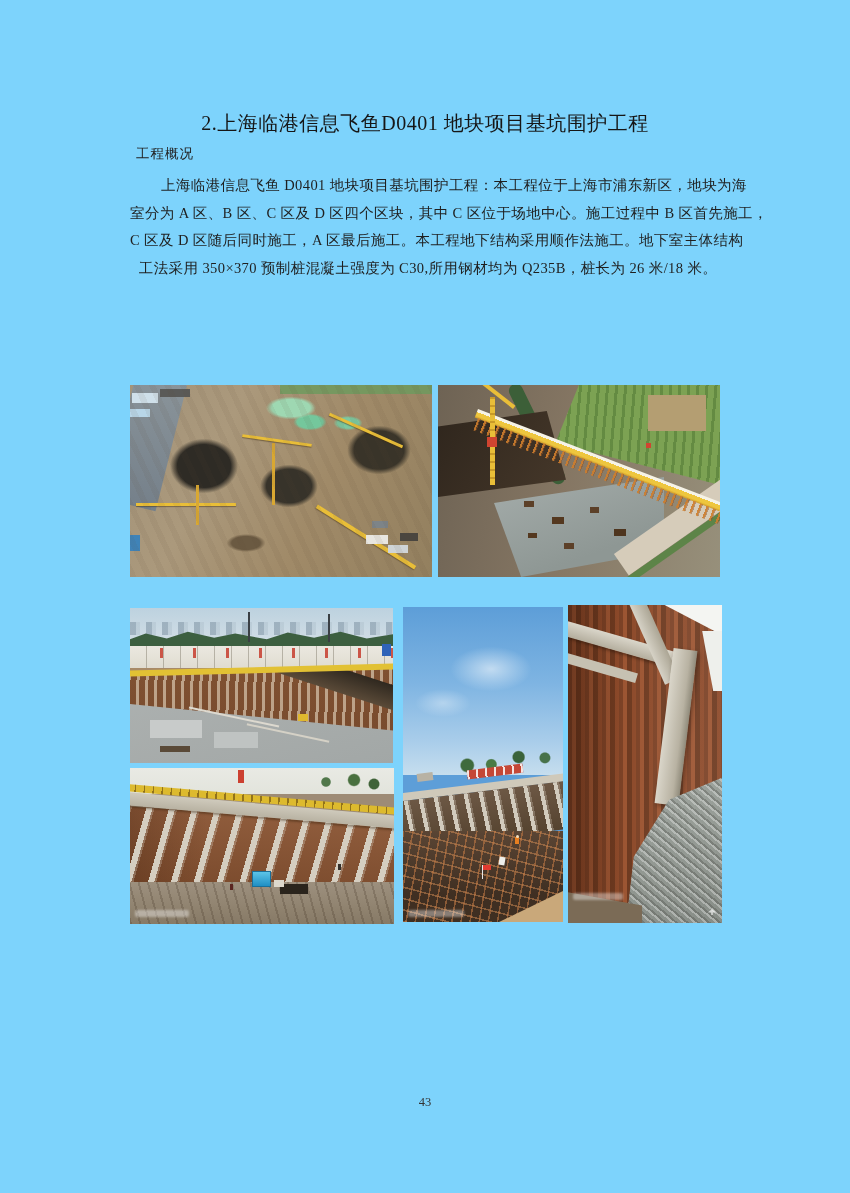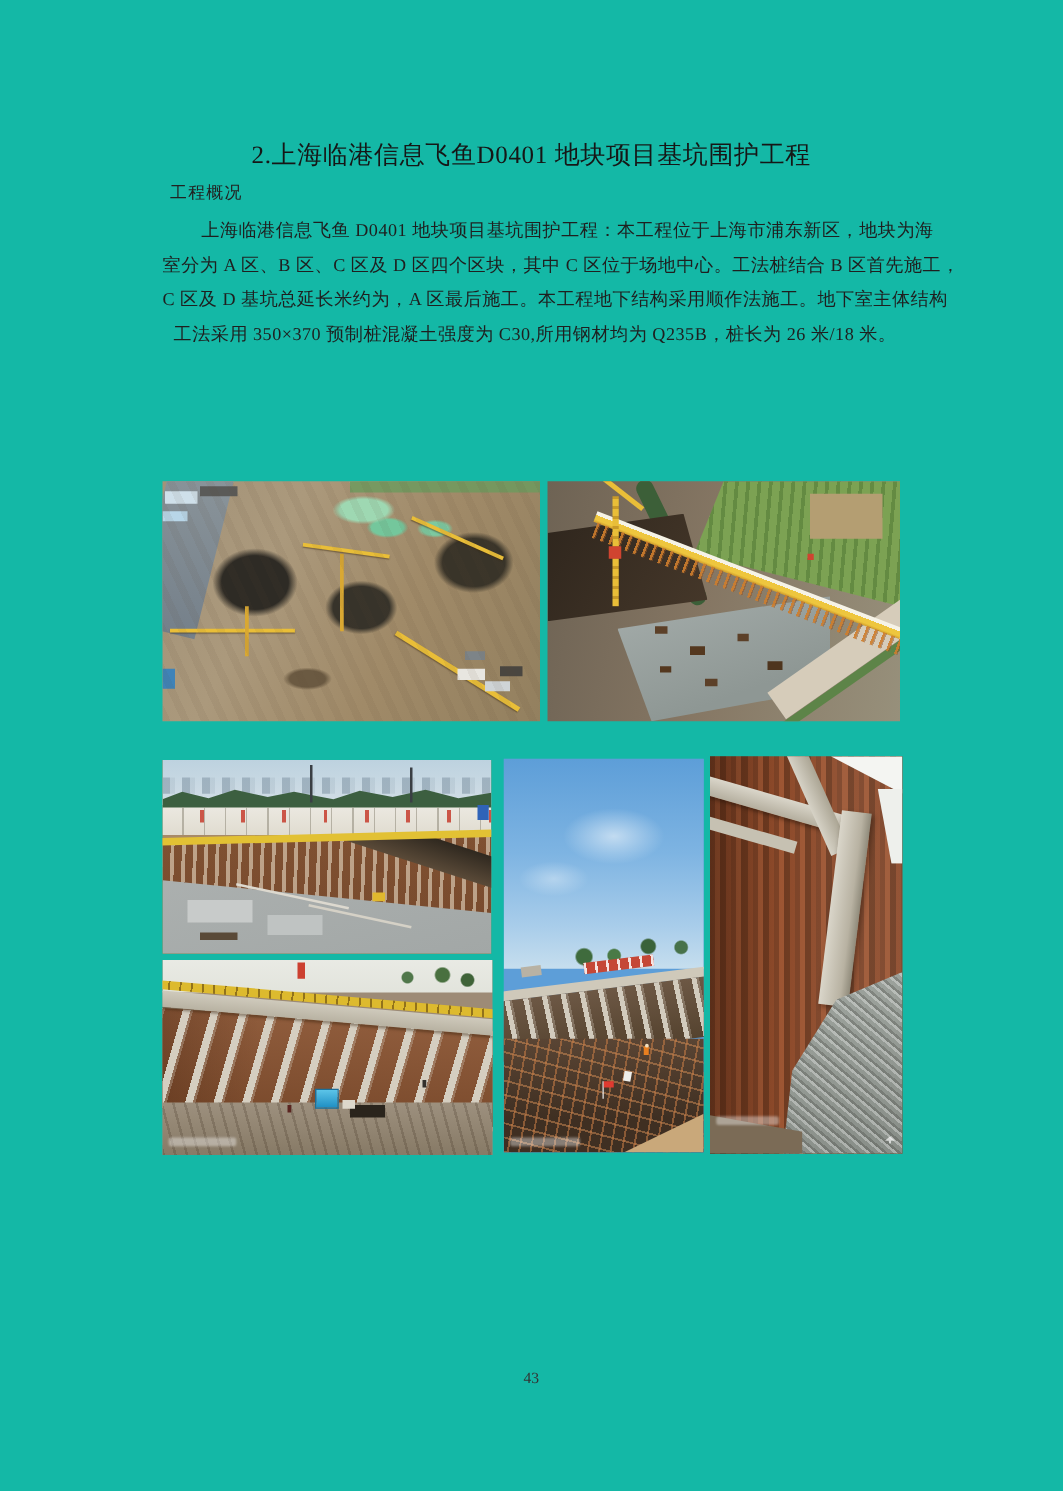--- a/index.html
+++ b/index.html
@@ -1,17 +1,17 @@
 <!DOCTYPE html>
 <html><head>
 <meta charset="utf-8">
 <style>
   html,body{margin:0;padding:0;background:#ffffff;}
   .page{
-    position:relative;width:850px;height:1193px;background:#14b8a6;overflow:hidden;
+    position:relative;width:850px;height:1193px;background:#7dd3fc;overflow:hidden;
     font-family:"Liberation Serif","DejaVu Serif",serif;color:#1c1c1c;
   }
   .doc-title{
     position:absolute;top:110px;left:0;width:850px;text-align:center;
     font-size:20px;letter-spacing:.5px;font-weight:400;color:#161616;
   }
   .section-heading{
     position:absolute;top:145px;left:136px;font-size:13.5px;color:#222;letter-spacing:1px;
   }
   .para{
@@ -221,22 +221,22 @@
 </head>
 <body>
 
 <div class="page">
 
   <div class="doc-title">2.上海临港信息飞鱼D0401 地块项目基坑围护工程</div>
   <div class="section-heading">工程概况</div>
 
   <div class="para">
     <div class="line first">上海临港信息飞鱼 D0401 地块项目基坑围护工程：本工程位于上海市浦东新区，地块为海</div>
-    <div class="line">室分为 A 区、B 区、C 区及 D 区四个区块，其中 C 区位于场地中心。工法桩结合 B 区首先施工，</div>
-    <div class="line">C 区及 D 基坑总延长米约为，A 区最后施工。本工程地下结构采用顺作法施工。地下室主体结构</div>
+    <div class="line">室分为 A 区、B 区、C 区及 D 区四个区块，其中 C 区位于场地中心。施工过程中 B 区首先施工，</div>
+    <div class="line">C 区及 D 区随后同时施工，A 区最后施工。本工程地下结构采用顺作法施工。地下室主体结构</div>
     <div class="line">工法采用 350×370 预制桩混凝土强度为 C30,所用钢材均为 Q235B，桩长为 26 米/18 米。</div>
   </div>
 
   <div class="photo photo-a">
     <div class="shape pa-road"></div>
     <div class="shape pa-buildings"></div>
     <div class="shape pa-greentop"></div>
     <div class="shape crane pa-jib1"></div>
     <div class="shape pa-mast1"></div>
     <div class="shape pa-mast2"></div>

